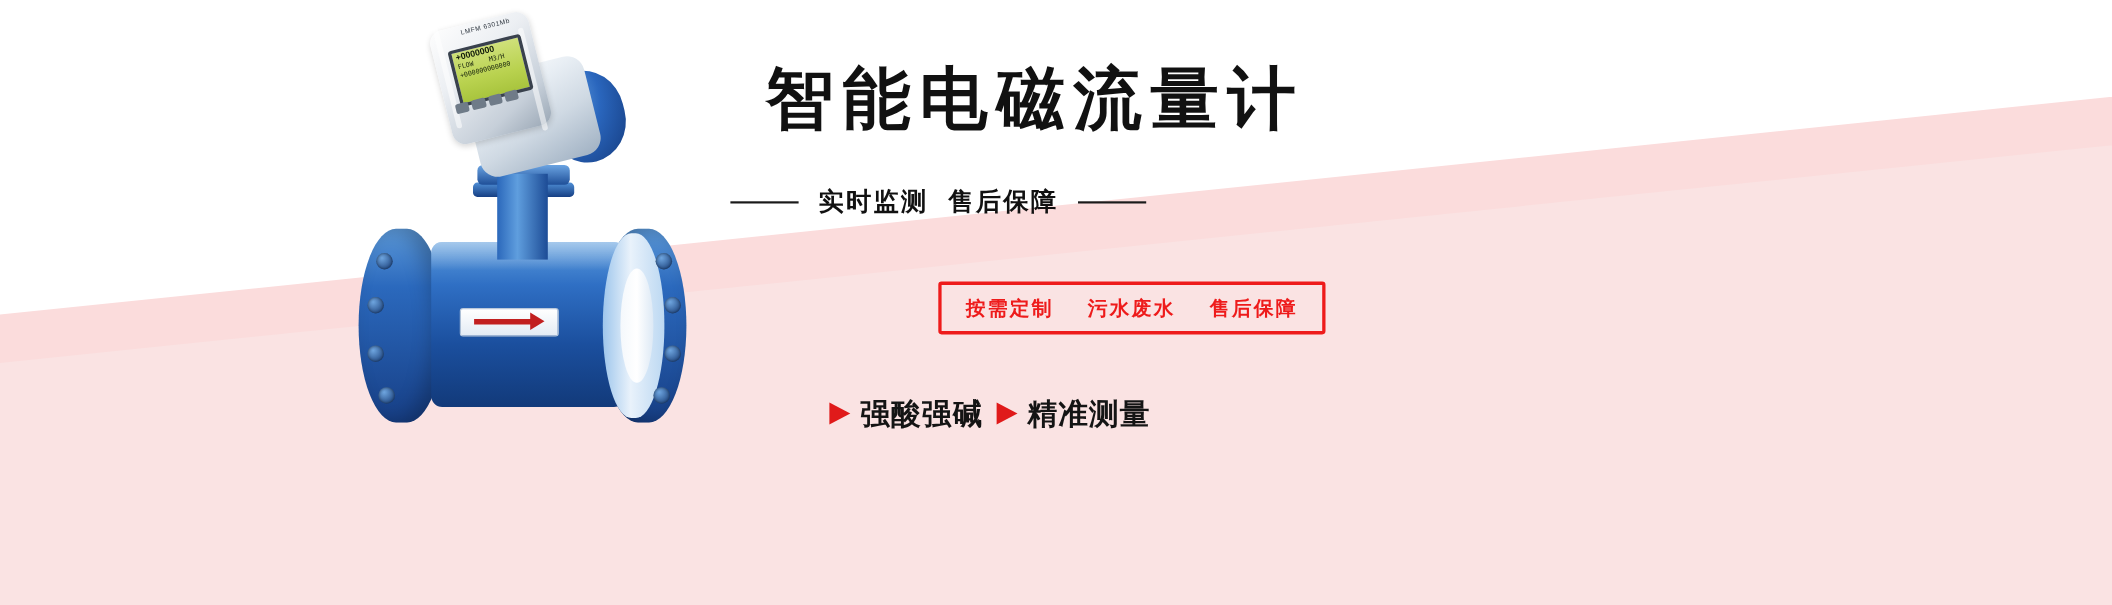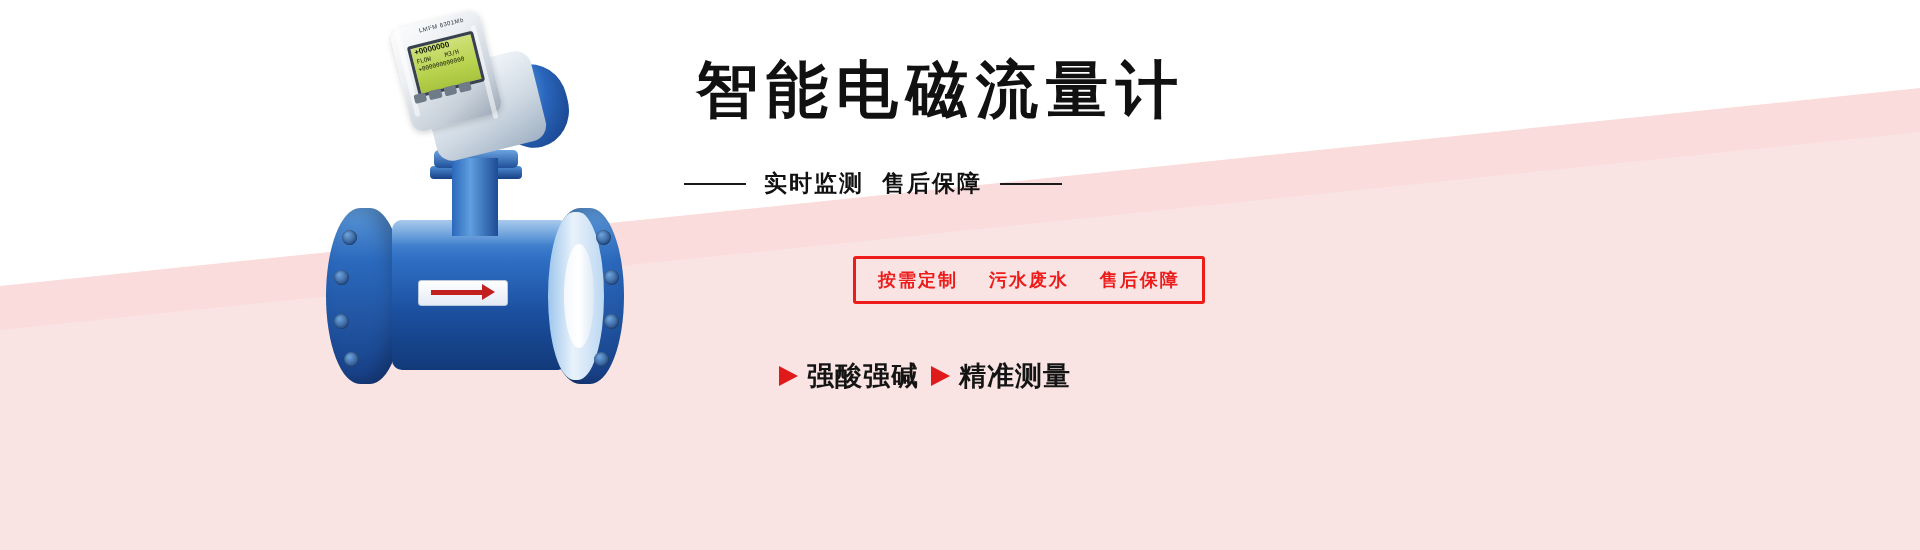--- a/index.html
+++ b/index.html
@@ -145,21 +145,21 @@
 
   
   .title{
     position:absolute;left:672px;top:48px;
     font-size:62px;font-weight:bold;color:#111111;letter-spacing:8px;
     white-space:nowrap;
     font-family:"DejaVu Sans","Liberation Sans",sans-serif;
     margin-left:24px;
   }
   .subrow{
-    position:absolute;left:684px;top:168px;display:flex;align-items:center;gap:18px;
+    position:absolute;left:664px;top:168px;display:flex;align-items:center;gap:18px;
     white-space:nowrap;
   }
   .rule{width:62px;height:2px;background:#1a1a1a;display:block;}
   .subtext{
     font-size:23px;font-weight:bold;color:#111111;letter-spacing:2px;
     font-family:"DejaVu Sans","Liberation Sans",sans-serif;
   }
 
   .redbox{
     position:absolute;left:853px;top:256px;
@@ -169,21 +169,20 @@
   }
   .redbox span{
     font-size:18px;font-weight:bold;color:#ee1b1b;letter-spacing:2px;
     font-family:"DejaVu Sans","Liberation Sans",sans-serif;
   }
   .redbox .gap{display:inline-block;width:22px;}
 
   .features{
     position:absolute;left:754px;top:358px;display:flex;align-items:center;gap:12px;
     white-space:nowrap;
-    margin-left:25px;
   }
   .feat{display:flex;align-items:center;gap:9px;}
   .tri{
     width:0;height:0;
     border-left:19px solid #e01a1a;
     border-top:10px solid transparent;
     border-bottom:10px solid transparent;
   }
   .feat-label{
     font-size:27px;font-weight:bold;color:#141414;letter-spacing:1px;

